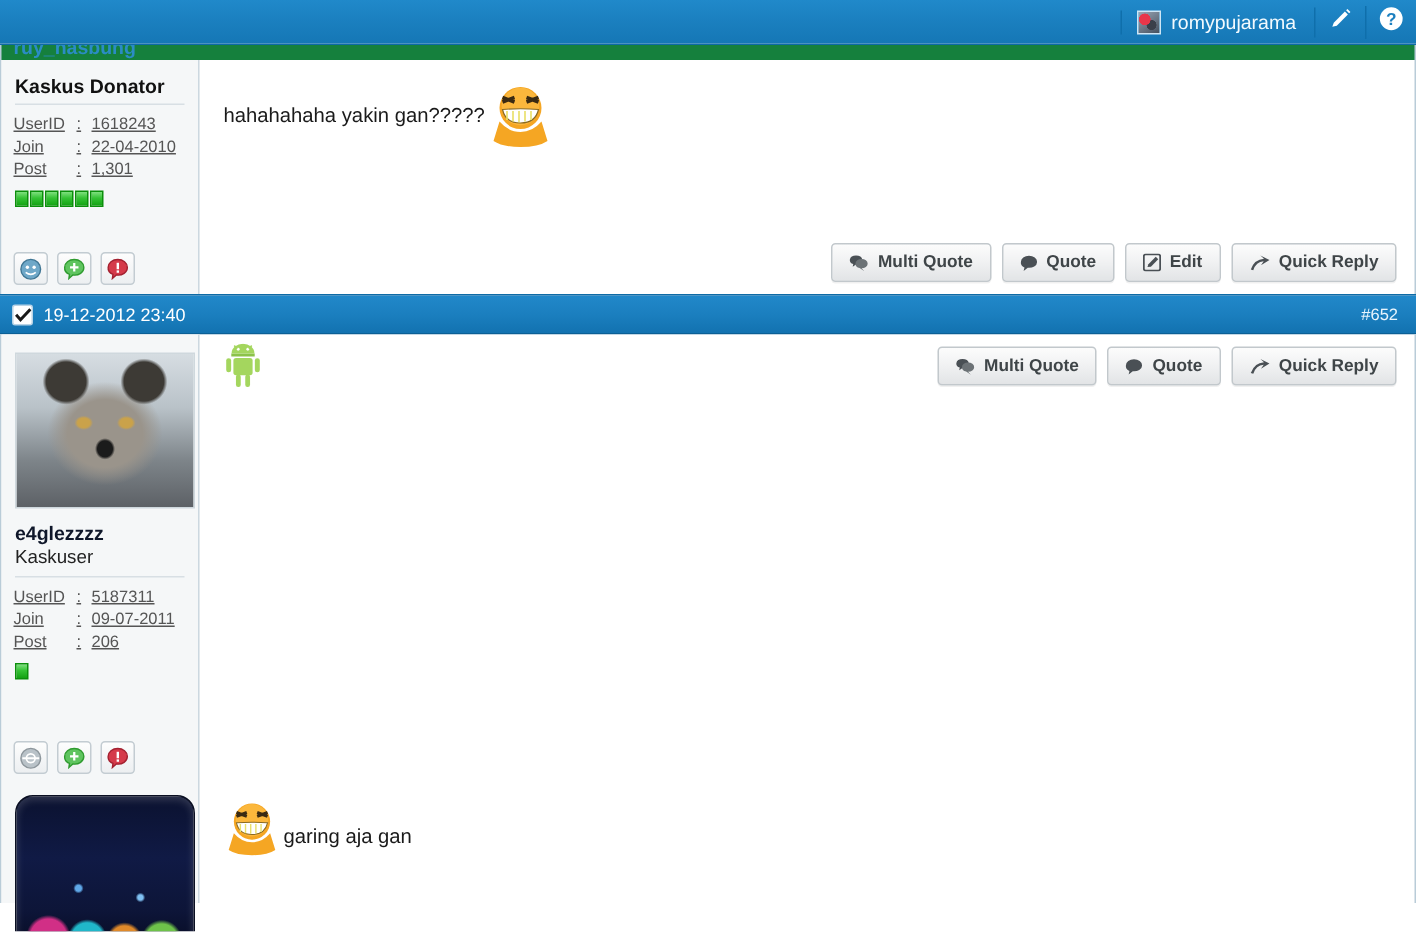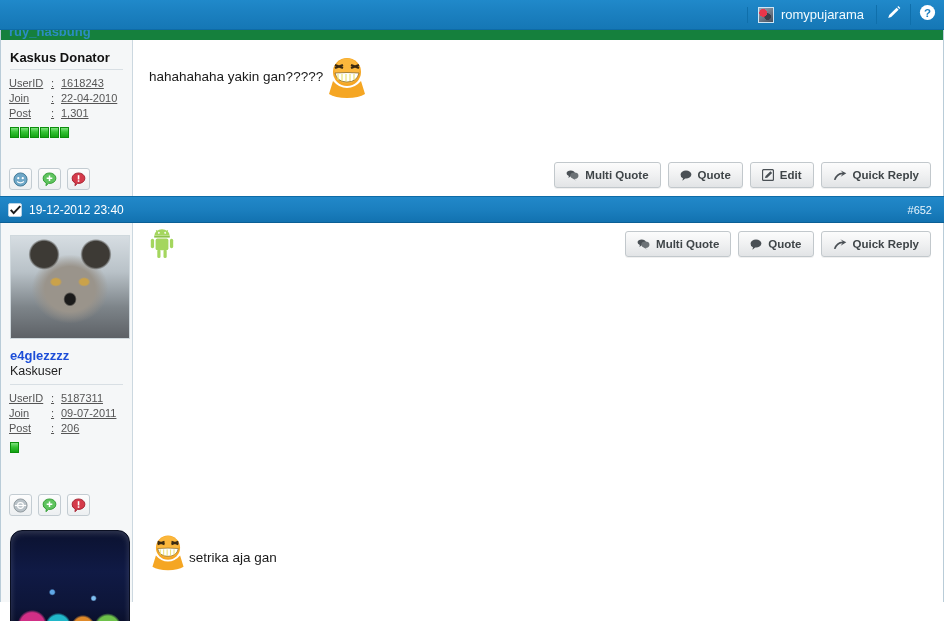--- a/index.html
+++ b/index.html
@@ -76,21 +76,21 @@
   }
   .userpanel {
     width: 132px; flex: none;
     background: #f5f7f8;
     border-right: 1px solid #ccd8e0;
     padding: 6px 8px 8px 8px;
     position: relative;
   }
   .up-username {
     font-size: 13px; font-weight: bold;
-    color: #1d4ed8;
+    color: #0f172a;
     margin: 4px 0 1px 1px;
     line-height: 15px;
   }
   .up-username.dark { color: #111; }
   .up-title {
     font-size: 12.5px; color: #222; margin: 0 0 5px 1px; line-height: 15px;
   }
   .up-divider { height:1px; background:#d8dfe4; margin: 4px 1px 6px 1px; }
   .up-stats { font-size: 11px; color: #555; line-height: 15px; }
   .up-stats .row { display: flex; text-decoration: underline; }
@@ -471,19 +471,19 @@
             <svg width="38" height="40" viewBox="0 0 44 46">
               <ellipse cx="22" cy="18" rx="14" ry="14" fill="#f5a623"></ellipse>
               <ellipse cx="22" cy="17" rx="12.5" ry="12.5" fill="#fbb73c"></ellipse>
               <path d="M8 27 Q14 34 22 34 Q30 34 36 27 L40 40 Q34 44 22 44 Q10 44 4 40 Z" fill="#f5a623"></path>
               <path d="M10 14 L18 11 M10 11 L18 14" stroke="#3a2a12" stroke-width="2.4" fill="none"></path>
               <path d="M26 11 L34 14 M26 14 L34 11" stroke="#3a2a12" stroke-width="2.4" fill="none"></path>
               <path d="M10 19 Q22 18 34 19 Q32 28 22 28 Q12 28 10 19 Z" fill="#ffffff" stroke="#8a6a22" stroke-width="0.8"></path>
               <path d="M13 20 v6 M17 20 v7 M21 20 v7.5 M25 20 v7 M29 20 v6" stroke="#e9e06a" stroke-width="1.1"></path>
             </svg>
           </span>
-          <span style="align-self:flex-end;padding-bottom:4px;">setrika aja gan</span>
+          <span style="align-self:flex-end;padding-bottom:4px;">garing aja gan</span>
         </span>
       </div>
     </div>
   </div>
 
 </div>
 
 </body></html>

